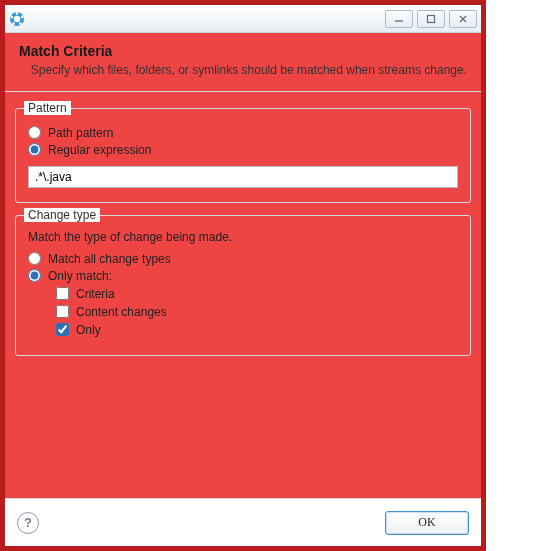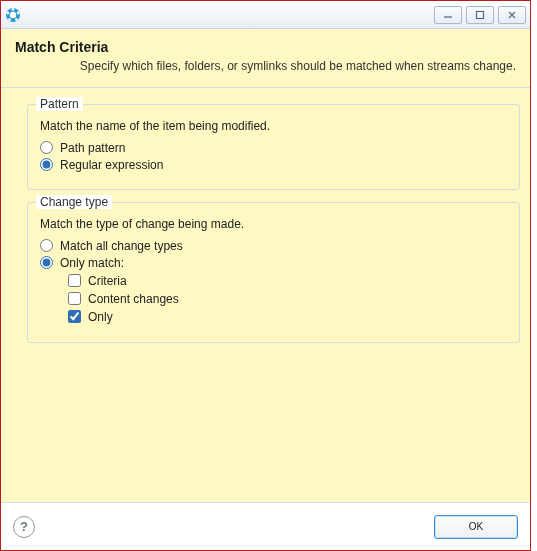--- a/index.html
+++ b/index.html
@@ -2,40 +2,40 @@
 <html><head>
 <meta charset="utf-8">
 <style>
   * { box-sizing: border-box; }
   html, body {
     margin: 0; padding: 0; width: 537px; height: 551px;
     font-family: "Segoe UI", Tahoma, sans-serif;
     font-size: 12px; color: #222;
     background: #fff;
   }
-  .window { width: 531px; height: 551px; border: 1px solid #b91c1c; background: #fef9c3; position: relative; }
+  .window { width: 486px; height: 551px; border: 5px solid #b91c1c; background: #ef4444; position: relative; }
   .titlebar {
     height: 28px; background: linear-gradient(#fdfefe,#e9eef4);
     border-bottom: 1px solid #c9d4e1; display: flex; align-items: center;
     padding: 0 4px; gap: 6px;
   }
   .app-icon { width: 16px; height: 16px; display: inline-block; }
   .title-text { color: #a8b6c7; filter: blur(0.7px); opacity: 0.6; font-size: 12px; }
   .win-controls { margin-left: auto; display: flex; gap: 4px; }
   .win-btn {
     width: 28px; height: 18px; border: 1px solid #a9b9cc;
     border-radius: 2px; background: linear-gradient(#fdfefe,#e4ecf5);
     display: flex; align-items: center; justify-content: center;
     color: #5a6b80; font-size: 10px;
   }
   .header { padding: 10px 14px 12px 14px; }
   .header h1 { margin: 0 0 4px 0; font-size: 14px; font-weight: 700; color: #1a1a1a; }
   .header p { margin: 0; font-size: 12px; color: #333; text-align: right; }
   .hr { height: 1px; background: #d9dde2; margin: 2px 0 0 0; }
-  .body { padding: 6px 10px 0 10px; margin-left: 16px; }
+  .body { padding: 6px 10px 0 10px; }
 
   .group {
     border: 1px solid #d6dbe1; border-radius: 3px;
     margin: 10px 0 12px 0; padding: 14px 12px 14px 12px;
     position: relative;
   }
   .group-legend {
     position: absolute; top: -8px; left: 8px;
     background: #fff; padding: 0 4px; font-size: 12px; color: #333;
   }
@@ -66,21 +66,21 @@
     width: 22px; height: 22px; border: 1.5px solid #8d98a4;
     border-radius: 50%; display: flex; align-items: center; justify-content: center;
     color: #6c7885; font-weight: 700; background: #fff;
     font-size: 13px;
   }
   .spacer { flex: 1; }
   .btn {
     min-width: 84px; height: 24px; border: 1px solid #9aa7b6;
     border-radius: 3px; background: linear-gradient(#fdfdfe,#eef1f5);
     display: flex; align-items: center; justify-content: center;
-    font-size: 10px; color: #222; padding: 0 14px;
+    font-size: 12px; color: #222; padding: 0 14px; font-family: Liberation Serif, serif;
   }
   .btn.primary { border-color: #3f8fd4; box-shadow: 0 0 0 1px rgba(63,143,212,0.25) inset; }
 </style>
 </head>
 <body>
 
 <div class="window">
 
   <div class="titlebar">
     <span class="app-icon">
@@ -118,31 +118,31 @@
   <div class="header">
     <h1>Match Criteria</h1>
     <p>Specify which files, folders, or symlinks should be matched when streams change.</p>
   </div>
   <div class="hr"></div>
 
   <div class="body">
 
     <div class="group">
       <div class="group-legend">Pattern</div>
-      <p class="desc">Match the name of the item being modified.</p>
 
       <div class="opt-row">
         <input type="radio" name="pmode" id="r-path" style="">
         <label for="r-path">Path pattern</label>
       </div>
       <div class="opt-row">
         <input type="radio" name="pmode" id="r-regex" checked="" style="">
         <label for="r-regex">Regular expression</label>
       </div>
 
+      <input class="pattern-input" type="text" value=".*\.java" style="">
     </div>
 
     <div class="group">
       <div class="group-legend">Change type</div>
       <p class="desc">Match the type of change being made.</p>
 
       <div class="opt-row">
         <input type="radio" name="cmode" id="r-all" style="">
         <label for="r-all">Match all change types</label>
       </div>

